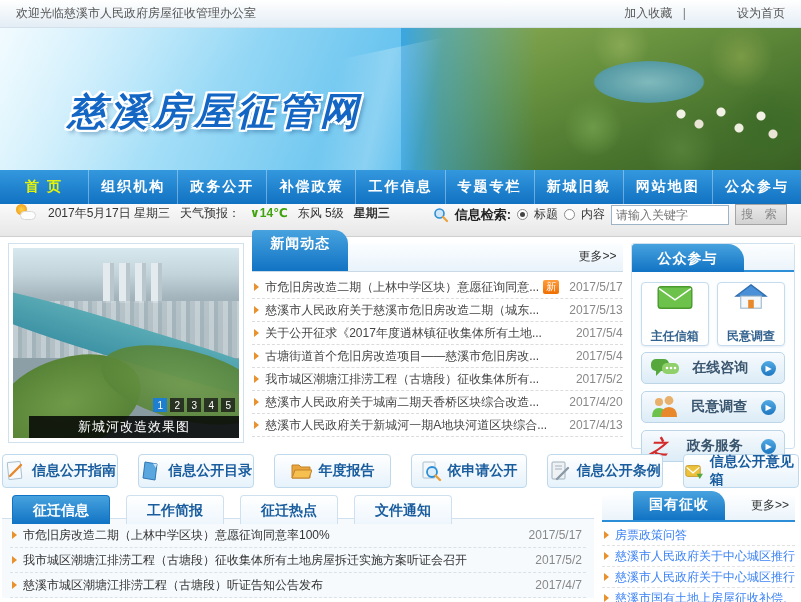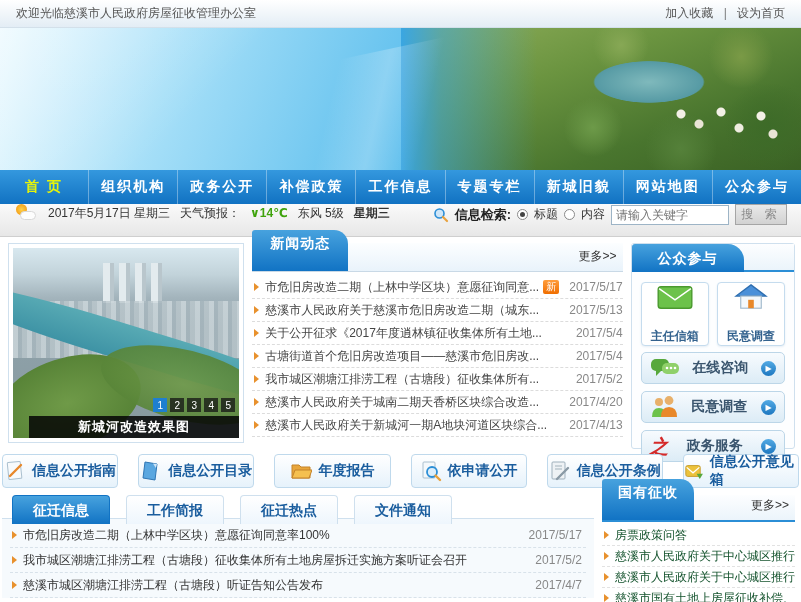--- a/index.html
+++ b/index.html
@@ -3,21 +3,21 @@
 <meta charset="utf-8">
 <style>
   * { margin:0; padding:0; box-sizing:border-box; }
   body { font-family:"Liberation Sans","DejaVu Sans",sans-serif; background:#fff; }
   .page { position:relative; width:801px; height:602px; overflow:hidden; background:#fff; margin:0 auto; }
 
   
   .topbar { height:28px; background:linear-gradient(#ffffff,#e3edf5); border-bottom:1px solid #d3e0ea;
             display:flex; align-items:center; justify-content:space-between; padding:0 16px; font-size:12px; color:#555; }
   .topbar-right { display:flex; gap:6px; align-items:center; color:#555; }
-  .topbar-right a { color:#555; text-decoration:none; cursor:pointer; }
+  .topbar-right a { color:#555; text-decoration:none; cursor:pointer;margin-left:41px; }
 
   
   .banner { position:relative; height:142px; overflow:hidden;
             background:linear-gradient(112deg,#eaf9ff 0%,#a8e0f8 22%,#55bbec 55%,#2496d6 100%); }
   .banner::before { content:""; position:absolute; left:-80px; top:-60px; width:380px; height:320px;
             background:linear-gradient(125deg, rgba(255,255,255,.55), rgba(255,255,255,0) 60%); transform:rotate(8deg); }
   .banner::after { content:""; position:absolute; left:150px; top:30px; width:420px; height:260px;
             background:linear-gradient(115deg, rgba(255,255,255,0) 40%, rgba(255,255,255,.25) 50%, rgba(255,255,255,0) 60%); transform:rotate(-12deg); }
   .banner-photo { position:absolute; right:0; top:0; width:400px; height:142px;
             background:
@@ -83,21 +83,21 @@
             background:repeating-linear-gradient(90deg,#cfd9dd 0 5px,#a9b8bf 5px 9px,#bcc8cd 9px 14px); opacity:.8; }
   .carousel-img .river { position:absolute; left:-30%; top:42%; width:170%; height:36px;
             background:linear-gradient(#58aab4,#3e93a5); transform:rotate(17deg); border-radius:40%; }
   .carousel-img .bank1 { position:absolute; left:-20px; bottom:-10px; width:150px; height:90px; border-radius:50%;
             background:radial-gradient(#6f9a48,#4e7a30); transform:rotate(-18deg); }
   .carousel-img .bank2 { position:absolute; right:-30px; bottom:18px; width:170px; height:70px; border-radius:50%;
             background:radial-gradient(#6f9a48,#507d32); transform:rotate(14deg); opacity:.9; }
   .carousel-img .towers { position:absolute; left:40%; top:8%; width:60px; height:40px;
             background:repeating-linear-gradient(90deg,#e3ebee 0 7px, #b9c6cc 7px 11px, transparent 11px 16px); }
   .caption-bar { position:absolute; left:20px; right:4px; bottom:4px; height:22px; background:rgba(5,5,5,.85);
-            color:#fff; font-size:13px; display:flex; align-items:center; justify-content:center; letter-spacing:1px;font-weight:bold; }
+            color:#fff; font-size:13px; display:flex; align-items:center; justify-content:center; letter-spacing:1px; }
   .pager { position:absolute; right:8px; bottom:30px; display:flex; gap:3px; }
   .pager span { width:14px; height:14px; background:rgba(20,20,20,.75); color:#fff; font-size:10px;
             display:flex; align-items:center; justify-content:center; cursor:pointer; }
   .pager span.cur { background:#1e7fd0; }
 
   
   .news { flex:1; display:flex; flex-direction:column; }
   .panel-head { height:29px; background:linear-gradient(#fcfeff,#e9f3fb); border-bottom:1px solid #c9d9e6;
             display:flex; align-items:flex-end; justify-content:space-between; }
   .tab-blue { display:inline-block; padding:0 18px; height:41px; line-height:27px;
@@ -147,45 +147,46 @@
             color:#1a5d9e; cursor:pointer; }
   .btab.active { background:linear-gradient(#47a2de,#1173c4); color:#fff; border-color:#1173c4; }
   .bl-list { list-style:none; background:#f6fafd; padding:4px 8px 0 8px; }
   .bl-list li { height:25px; display:flex; align-items:center; border-bottom:1px dashed #d8e2ea;
             font-size:12px; color:#333; cursor:pointer; }
   .bl-list .news-date { margin-right:4px; }
 
   .br-panel { width:193px; }
   .br-head { height:27px; background:linear-gradient(#fdfeff,#ebf4fb); border-bottom:2px solid #2b8ed6;
             display:flex; align-items:flex-end; justify-content:space-between; }
-  .br-tab { display:inline-block; padding:0 16px; height:41px; line-height:27px;
+  .br-tab { display:inline-block; padding:0 16px; height:29px; line-height:27px;
             background:linear-gradient(#47a2de,#1173c4); color:#fff; font-weight:bold; font-size:14px;
-            border-radius:3px 14px 0 0; letter-spacing:1px; }
+            border-radius:3px 14px 0 0; letter-spacing:1px;margin-left:31px; }
   .br-list { list-style:none; margin-top:3px; }
   .br-list li { height:21px; display:flex; align-items:center; border-bottom:1px dashed #e2e2e2;
-            font-size:12px; color:#14532d; cursor:pointer; }
+            font-size:12px; color:#3b82f6; cursor:pointer; }
 
   .gov-glyph { color:#d42a2a; font-size:19px; font-weight:bold; font-style:italic; line-height:1; }
 </style>
 </head>
 <body>
 
 <div class="page">
 
   <div class="topbar">
     <span>欢迎光临慈溪市人民政府房屋征收管理办公室</span>
     <span class="topbar-right">
       <a>加入收藏</a>
       <span>｜</span>
       <a>设为首页</a>
     </span>
   </div>
 
   <div class="banner">
     <div class="banner-photo"></div>
+    <div class="banner-title">慈溪房屋征管网</div>
   </div>
 
   <div class="nav">
     <div class="nav-item active">首 页</div>
     <div class="nav-item">组织机构</div>
     <div class="nav-item">政务公开</div>
     <div class="nav-item">补偿政策</div>
     <div class="nav-item">工作信息</div>
     <div class="nav-item">专题专栏</div>
     <div class="nav-item">新城旧貌</div>

